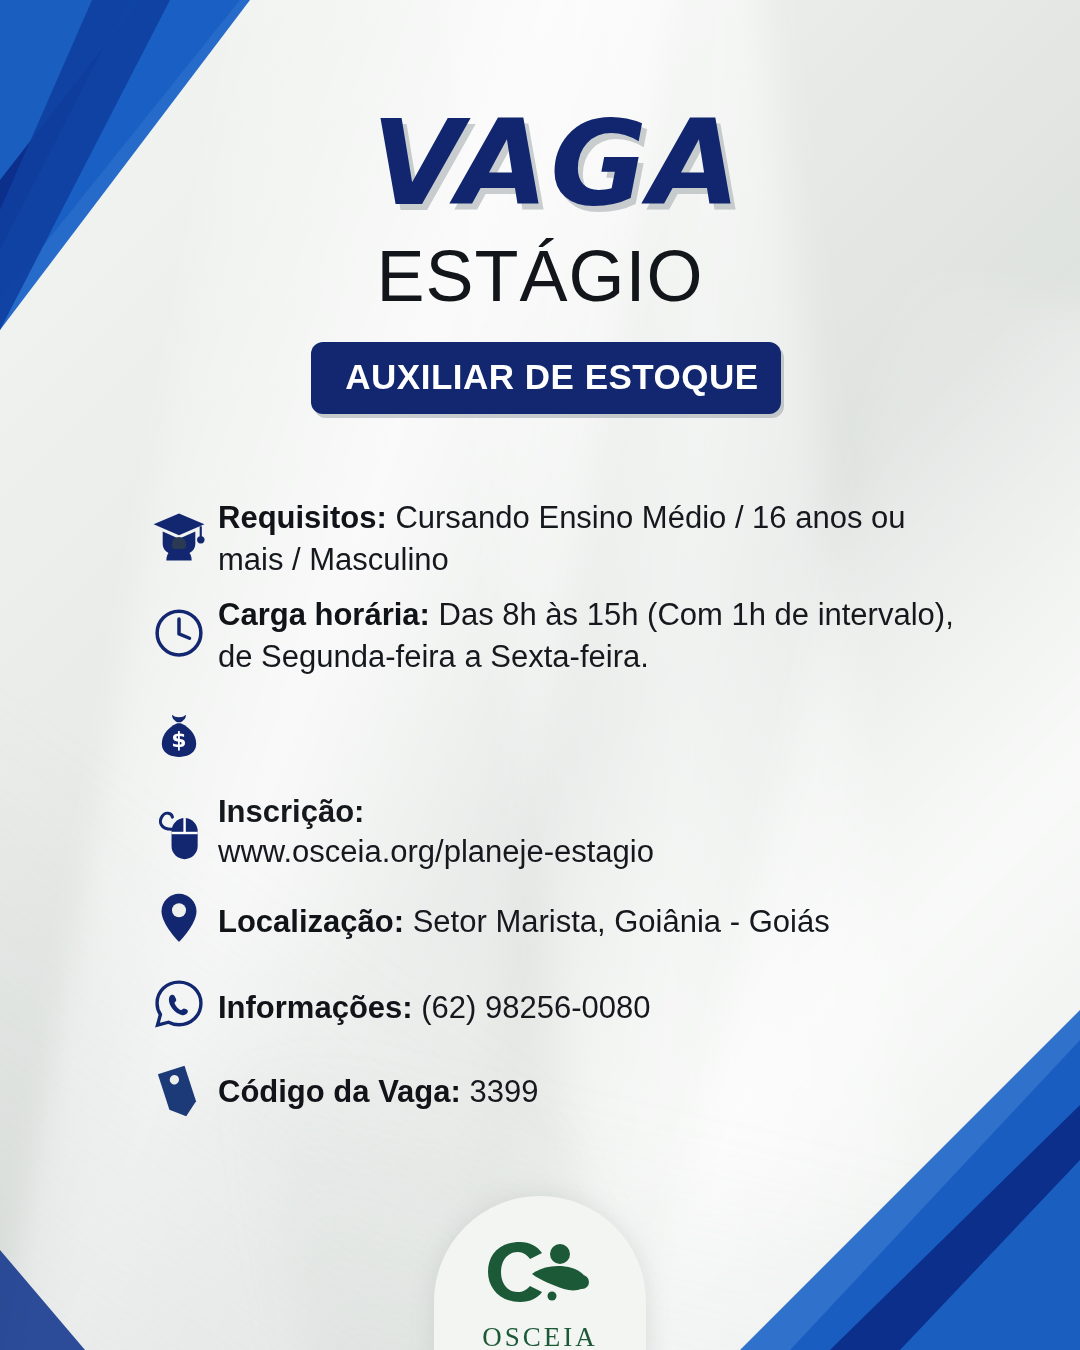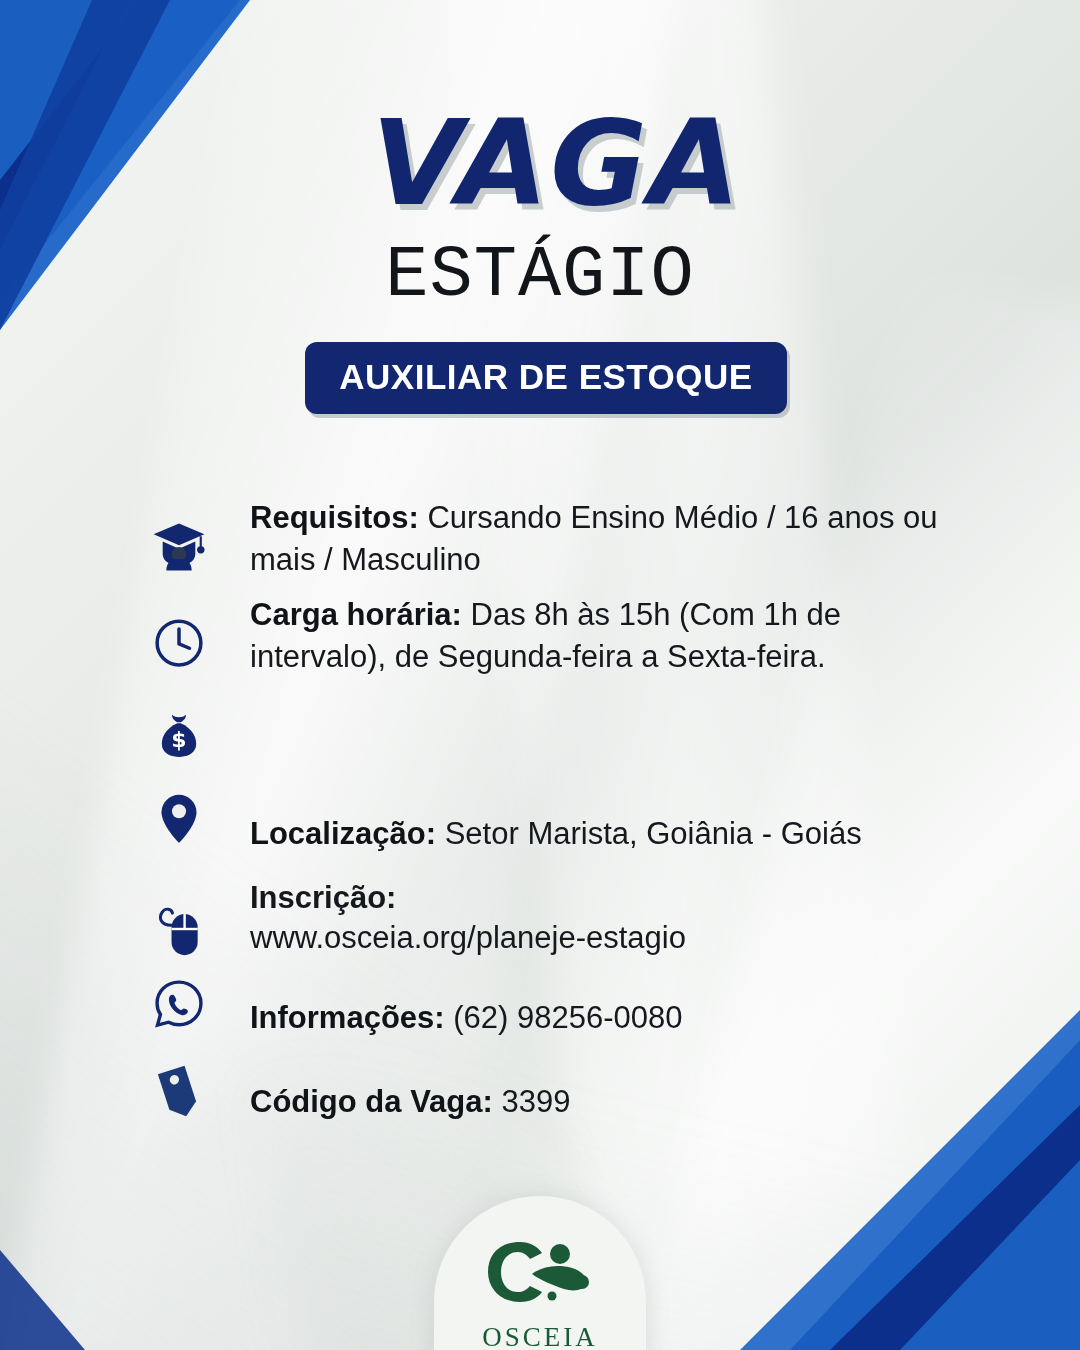--- a/index.html
+++ b/index.html
@@ -85,59 +85,58 @@
     font-weight: bold;
     font-size: 118px;
     letter-spacing: 2px;
     color: #11266e;
     line-height: 1.0;
     margin: 0;
     text-shadow: 5px 6px 0 rgba(160,168,172,0.55);
     padding-left: 34px;
   }
   .title-estagio {
-    font-family: Liberation Mono, monospace;
+    font-family: Liberation Sans, sans-serif;
     font-weight: normal;
     font-size: 72px;
     letter-spacing: 1px;
     color: #12151a;
     line-height: 1.0;
     margin: 18px 0 0 0;
   }
   .badge-wrap {
     margin-top: 30px;
     display: flex;
     justify-content: center;
   }
   .badge {
     display: inline-block;
     background: #12276f;
     color: #ffffff;
     font-family: "Liberation Sans", sans-serif;
     font-weight: bold;
     font-size: 35px;
     letter-spacing: 0.5px;
-    padding: 15px 34px 17px 34px;
+    padding: 15px 22px 17px 34px;
     border-radius: 12px;
     box-shadow: 3px 4px 0 rgba(150,158,162,0.5);
     margin-left: 12px;
   }
 
   
   .info-list {
     position: absolute;
     top: 495px;
     left: 140px;
     width: 830px;
   }
   .info-row {
     display: flex;
-    align-items: flex-end;
+    align-items: center;
     margin-bottom: 18px;
-    gap: 32px;
   }
   .info-icon {
     flex: 0 0 78px;
     width: 78px;
     height: 62px;
     display: flex;
     align-items: flex-start;
     justify-content: center;
     padding-top: 2px;
   }
@@ -257,45 +256,45 @@
     <div class="info-row row-bolsa">
       <div class="info-icon">
         <svg width="54" height="54" viewBox="0 0 64 64">
           <path d="M24 8 C27 12 37 12 40 8 C41 12 37 15 34 17 L30 17 C27 15 23 12 24 8 Z" fill="#12276f"></path>
           <path d="M30 18 C16 24 10 36 12 46 C14 55 24 58 32 58 C40 58 50 55 52 46 C54 36 48 24 34 18 Z" fill="#12276f"></path>
           <text x="32" y="46" font-family="DejaVu Sans" font-size="26" font-weight="bold" fill="#ffffff" text-anchor="middle">$</text>
         </svg>
       </div>
     </div>
 
-    <div class="info-row row-local">
-      <div class="info-icon">
-        <svg width="50" height="56" viewBox="0 0 48 64">
-          <path d="M24 3 C13 3 4 12 4 23 C4 38 24 58 24 58 C24 58 44 38 44 23 C44 12 35 3 24 3 Z" fill="#12276f"></path>
-          <circle cx="24" cy="22" r="8" fill="#eef0ee"></circle>
-        </svg>
-      </div>
-      <div class="info-text">
-        <b>Localização:</b>
-        <span class="val">Setor Marista, Goiânia - Goiás</span>
-      </div>
-    </div>
-
     <div class="info-row row-inscricao">
       <div class="info-icon">
         <svg width="56" height="64" viewBox="0 0 60 68">
           <path d="M22 30 C10 30 8 22 12 16 C15 11 22 12 23 17" fill="none" stroke="#12276f" stroke-width="3.2" stroke-linecap="round"></path>
           <rect x="22" y="18" width="28" height="44" rx="14" fill="#12276f"></rect>
           <path d="M36 18 L36 34" stroke="#ffffff" stroke-width="2.6"></path>
           <path d="M22 34 L50 34" stroke="#ffffff" stroke-width="2.6"></path>
         </svg>
       </div>
       <div class="info-text">
         <span class="label">Inscrição:</span>
         <span class="val">www.osceia.org/planeje-estagio</span>
+      </div>
+    </div>
+
+    <div class="info-row row-local">
+      <div class="info-icon">
+        <svg width="50" height="56" viewBox="0 0 48 64">
+          <path d="M24 3 C13 3 4 12 4 23 C4 38 24 58 24 58 C24 58 44 38 44 23 C44 12 35 3 24 3 Z" fill="#12276f"></path>
+          <circle cx="24" cy="22" r="8" fill="#eef0ee"></circle>
+        </svg>
+      </div>
+      <div class="info-text">
+        <b>Localização:</b>
+        <span class="val">Setor Marista, Goiânia - Goiás</span>
       </div>
     </div>
 
     <div class="info-row row-info">
       <div class="info-icon">
         <svg width="54" height="54" viewBox="0 0 64 64">
           <path d="M32 6 C17 6 6 17 6 31 C6 36 7.5 40.6 10 44.4 L6.5 57 L19.6 53.6 C23.3 55.6 27.5 56.6 32 56.6 C46.5 56.6 58 45.4 58 31 C58 17 46.5 6 32 6 Z" fill="none" stroke="#12276f" stroke-width="4"></path>
           <path d="M24 21 C22 21 20 23 20 27 C20 34 27 43 35 45 C39 46 42 44 42.5 41 C42.8 39.4 41.6 38.6 40 38 C38.6 37.4 37.4 36.8 36.4 38 C35.6 39 35 39.6 33.8 39 C31 37.6 27.4 33.4 26.8 31 C26.5 29.8 27.4 29.4 28.2 28.6 C29 27.8 28.8 26.8 28.2 25.4 C27.4 23.6 26.4 21 24 21 Z" fill="#12276f"></path>
         </svg>
       </div>

